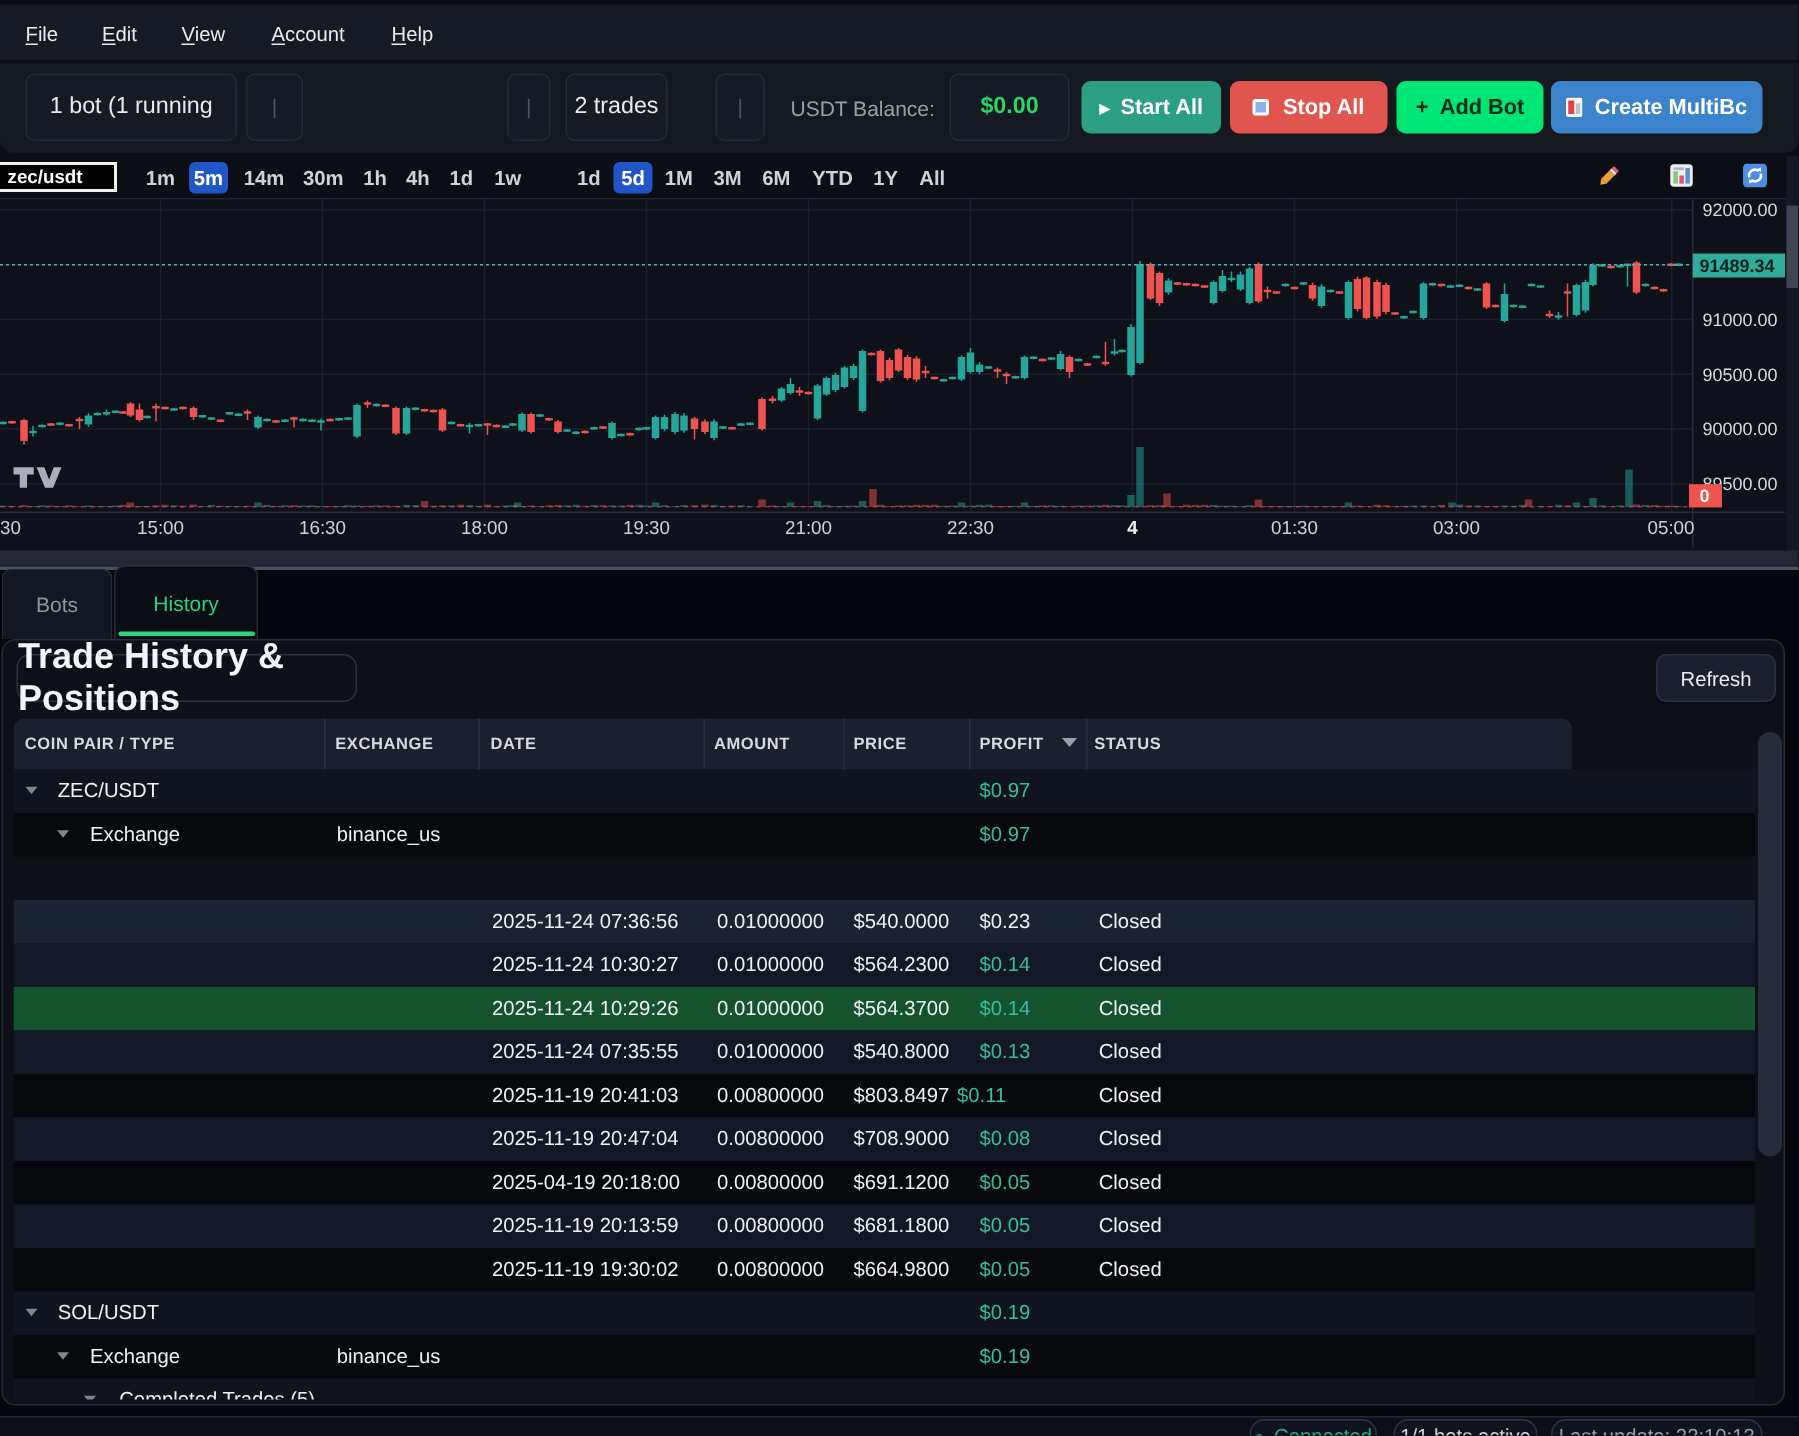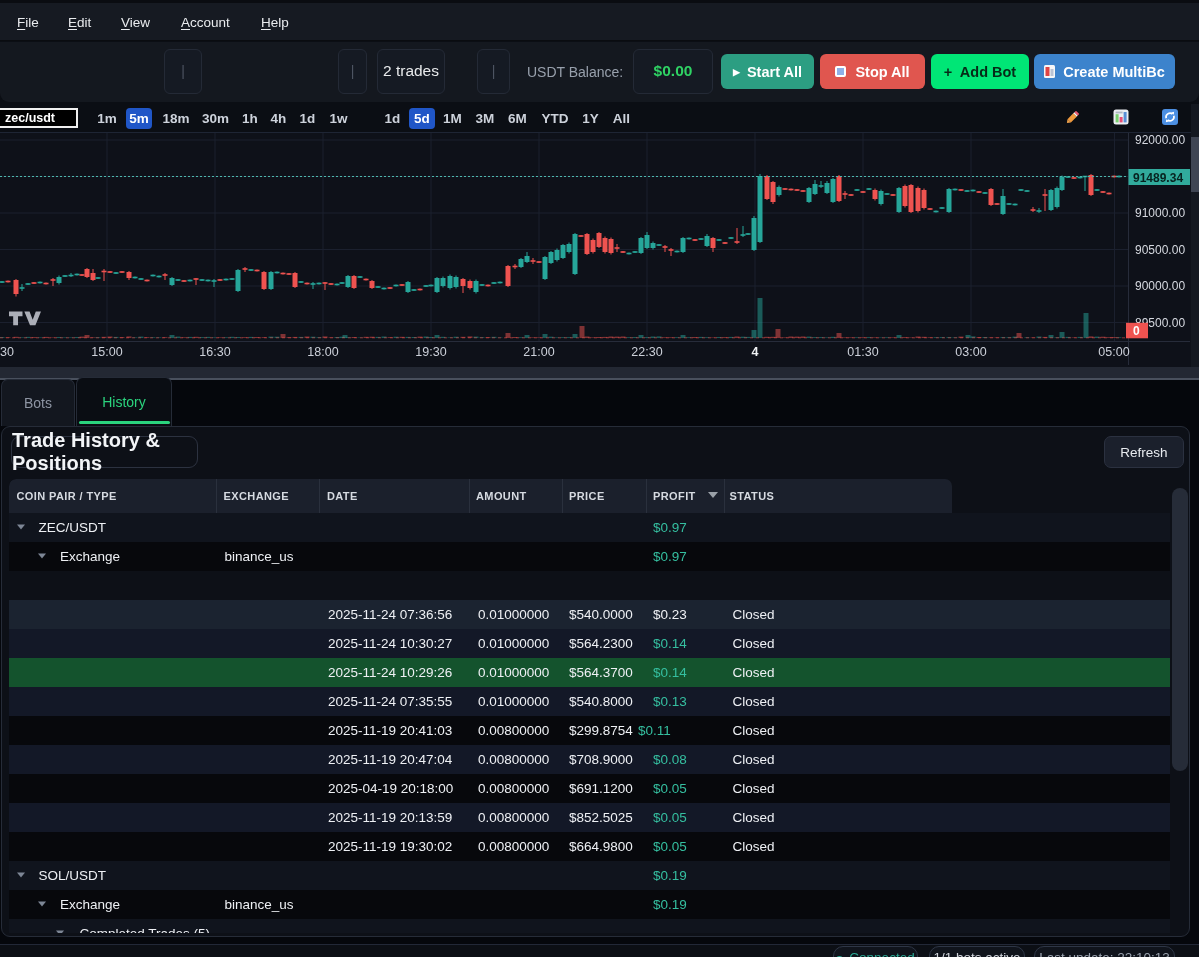--- a/index.html
+++ b/index.html
@@ -33,24 +33,24 @@
 
 
 #bottomsec{left:0;top:368px;width:1199px;height:576px;background:#05070c;}
 #tabdiv{position:absolute;left:0;top:-1px;width:1199px;height:11px;background:#232833;}
 #tabtopline{position:absolute;left:0;top:10px;width:1199px;height:1.5px;background:#49505d;}
 .tab{position:absolute;display:flex;align-items:center;justify-content:center;border:1px solid #252b37;border-bottom:none;border-radius:7px 7px 0 0;font-size:14px;}
 #tabbots{left:1px;top:11px;width:74px;height:47px;background:#13171f;color:#8e95a3;}
 #tabhist{left:76px;top:9px;width:96px;height:49px;background:#0a0d13;color:#2bd47e;}
 #tabu{position:absolute;left:79px;top:53px;width:91px;height:3px;background:#2bd47e;border-radius:2px;}
 #panel{position:absolute;left:1px;top:58px;width:1189px;height:511px;background:#0d1017;border:1px solid #262c38;border-radius:9px;}
-#hdg{position:absolute;left:9px;top:9px;width:187px;height:32px;border:1px solid #2c3240;border-radius:9px;display:flex;align-items:center;justify-content:center;font-size:20px;font-weight:bold;color:#f2f4f7;}
+#hdg{position:absolute;left:9px;top:9px;width:227px;height:32px;border:1px solid #2c3240;border-radius:9px;display:flex;align-items:center;justify-content:center;font-size:24px;font-weight:bold;color:#f2f4f7;}
 #refresh{position:absolute;left:1102px;top:9px;width:80px;height:32px;background:#1b202c;border:1px solid #2b3140;border-radius:7px;display:flex;align-items:center;justify-content:center;font-size:13.5px;color:#e8ebef;}
 #twrap{position:absolute;left:7px;top:52px;width:1161px;height:454px;overflow:hidden;border-radius:7px 7px 0 0;}
-#thead{position:absolute;left:0;top:0;width:943px;height:33.5px;background:#1b202c;border-radius:7px 7px 0 0;text-decoration:underline;}
+#thead{position:absolute;left:0;top:0;width:1039px;height:33.5px;background:#1b202c;border-radius:7px 7px 0 0;text-decoration:underline;}
 #thead span{position:absolute;top:10.5px;font-size:11px;font-weight:bold;color:#d6dae1;letter-spacing:0.4px;}
 #thead i{position:absolute;top:0;width:1px;height:33.5px;background:#2a303d;}
 .row{position:absolute;left:0;width:1161px;height:29px;}
 .row span{position:absolute;top:50%;transform:translateY(-50%);font-size:13.5px;color:#eef0f4;white-space:nowrap;}
 .caret{position:absolute;top:50%;transform:translateY(-50%);width:0;height:0;border-left:4.5px solid transparent;border-right:4.5px solid transparent;border-top:5.5px solid #7d8695;}
 .teal{color:#35bfa0 !important;}
 #tsb{position:absolute;left:1170px;top:61px;width:16px;height:283px;background:#262c38;border-radius:8px;}
 
 
 #statusbar{left:0;top:944px;width:1199px;height:13px;background:#0c0f15;border-top:1px solid #222837;}
@@ -60,41 +60,42 @@
 <body>
 <div class="abs" id="topstrip"></div>
 <div class="abs" id="menubar">
     <span style="left:17px"><u>F</u>ile</span>
     <span style="left:68px"><u>E</u>dit</span>
     <span style="left:121px"><u>V</u>iew</span>
     <span style="left:181px"><u>A</u>ccount</span>
     <span style="left:261px"><u>H</u>elp</span>
   </div>
 <div class="abs" id="toolbar">
+<div class="tbox" style="left:17px;width:141px;">1 bot (1 running</div>
 <div class="tsep" style="left:164px;width:38px;">|</div>
 <div class="tsep" style="left:338px;width:29px;">|</div>
 <div class="tbox" style="left:377px;width:68px;">2 trades</div>
 <div class="tsep" style="left:477px;width:33px;">|</div>
 <div class="abs" style="left:527px;top:22px;font-size:14px;color:#98a0ac;">USDT Balance:</div>
 <div class="tbox" style="left:633px;width:80px;color:#2fd364;font-weight:bold;">$0.00</div>
 <div class="tbtn" style="left:721px;width:93px;background:#2c9e82;"><span style="font-size:9px;margin-right:7px;">▶</span>Start All</div>
 <div class="tbtn" style="left:820px;width:105px;background:#e0564f;"><span style="display:inline-block;width:11px;height:11px;border:2px solid #fff;background:#8fb0e8;border-radius:2px;margin-right:9px;"></span>Stop All</div>
 <div class="tbtn" style="left:931px;width:98px;background:#00e676;color:#062b18;">+&nbsp; Add Bot</div>
 <div class="tbtn" style="left:1034px;width:141px;background:#3c83cc;"><svg width="11" height="13" viewBox="0 0 11 13" style="margin-right:8px">
         <rect x="0" y="0" width="11" height="13" rx="1.5" fill="#f5f6f8"></rect>
         <rect x="1.5" y="2" width="4" height="9" fill="#e04444"></rect>
         <rect x="6.5" y="4" width="3" height="7" fill="#b9c3d4"></rect>
       </svg>Create MultiBc</div>
 </div>
 <div class="abs" id="chartsec">
   <div id="charttb">
     <div id="syminput">zec/usdt</div>
     <div class="tf" style="left:94.0px;width:26px;">1m</div>
       <div class="tf tfsel" style="left:126.0px;width:26px;">5m</div>
-      <div class="tf" style="left:158.5px;width:35px;">18m</div>
+      <div class="tf" style="left:158.5px;width:35px;">14m</div>
       <div class="tf" style="left:198.0px;width:35px;">30m</div>
       <div class="tf" style="left:237.0px;width:26px;">1h</div>
       <div class="tf" style="left:265.5px;width:26px;">4h</div>
       <div class="tf" style="left:294.5px;width:26px;">1d</div>
       <div class="tf" style="left:325.5px;width:26px;">1w</div>
       <div class="tf" style="left:379.5px;width:26px;">1d</div>
       <div class="tf tfsel" style="left:409.0px;width:26px;">5d</div>
       <div class="tf" style="left:439.5px;width:26px;">1M</div>
       <div class="tf" style="left:472.0px;width:26px;">3M</div>
       <div class="tf" style="left:504.5px;width:26px;">6M</div>
@@ -800,42 +801,42 @@
         <div class="row" style="top:207.5px;background:#131827;">
           <span class="" style="left:319px">2025-11-24 07:35:55</span>
           <span class="" style="left:469px">0.01000000</span>
           <span class="" style="left:560px">$540.8000</span>
           <span class="teal" style="left:644px">$0.13</span>
           <span class="" style="left:723.5px">Closed</span>
         </div>
         <div class="row" style="top:236.5px;background:#07080c;">
           <span class="" style="left:319px">2025-11-19 20:41:03</span>
           <span class="" style="left:469px">0.00800000</span>
-          <span class="" style="left:560px">$299.8754</span>
+          <span class="" style="left:560px">$803.8497</span>
           <span class="teal" style="left:629px">$0.11</span>
           <span class="" style="left:723.5px">Closed</span>
         </div>
         <div class="row" style="top:265.5px;background:#131827;">
           <span class="" style="left:319px">2025-11-19 20:47:04</span>
           <span class="" style="left:469px">0.00800000</span>
           <span class="" style="left:560px">$708.9000</span>
           <span class="teal" style="left:644px">$0.08</span>
           <span class="" style="left:723.5px">Closed</span>
         </div>
         <div class="row" style="top:294.5px;background:#07080c;">
           <span class="" style="left:319px">2025-04-19 20:18:00</span>
           <span class="" style="left:469px">0.00800000</span>
           <span class="" style="left:560px">$691.1200</span>
           <span class="teal" style="left:644px">$0.05</span>
           <span class="" style="left:723.5px">Closed</span>
         </div>
         <div class="row" style="top:323.5px;background:#131827;">
           <span class="" style="left:319px">2025-11-19 20:13:59</span>
           <span class="" style="left:469px">0.00800000</span>
-          <span class="" style="left:560px">$852.5025</span>
+          <span class="" style="left:560px">$681.1800</span>
           <span class="teal" style="left:644px">$0.05</span>
           <span class="" style="left:723.5px">Closed</span>
         </div>
         <div class="row" style="top:352.5px;background:#07080c;">
           <span class="" style="left:319px">2025-11-19 19:30:02</span>
           <span class="" style="left:469px">0.00800000</span>
           <span class="" style="left:560px">$664.9800</span>
           <span class="teal" style="left:644px">$0.05</span>
           <span class="" style="left:723.5px">Closed</span>
         </div>

